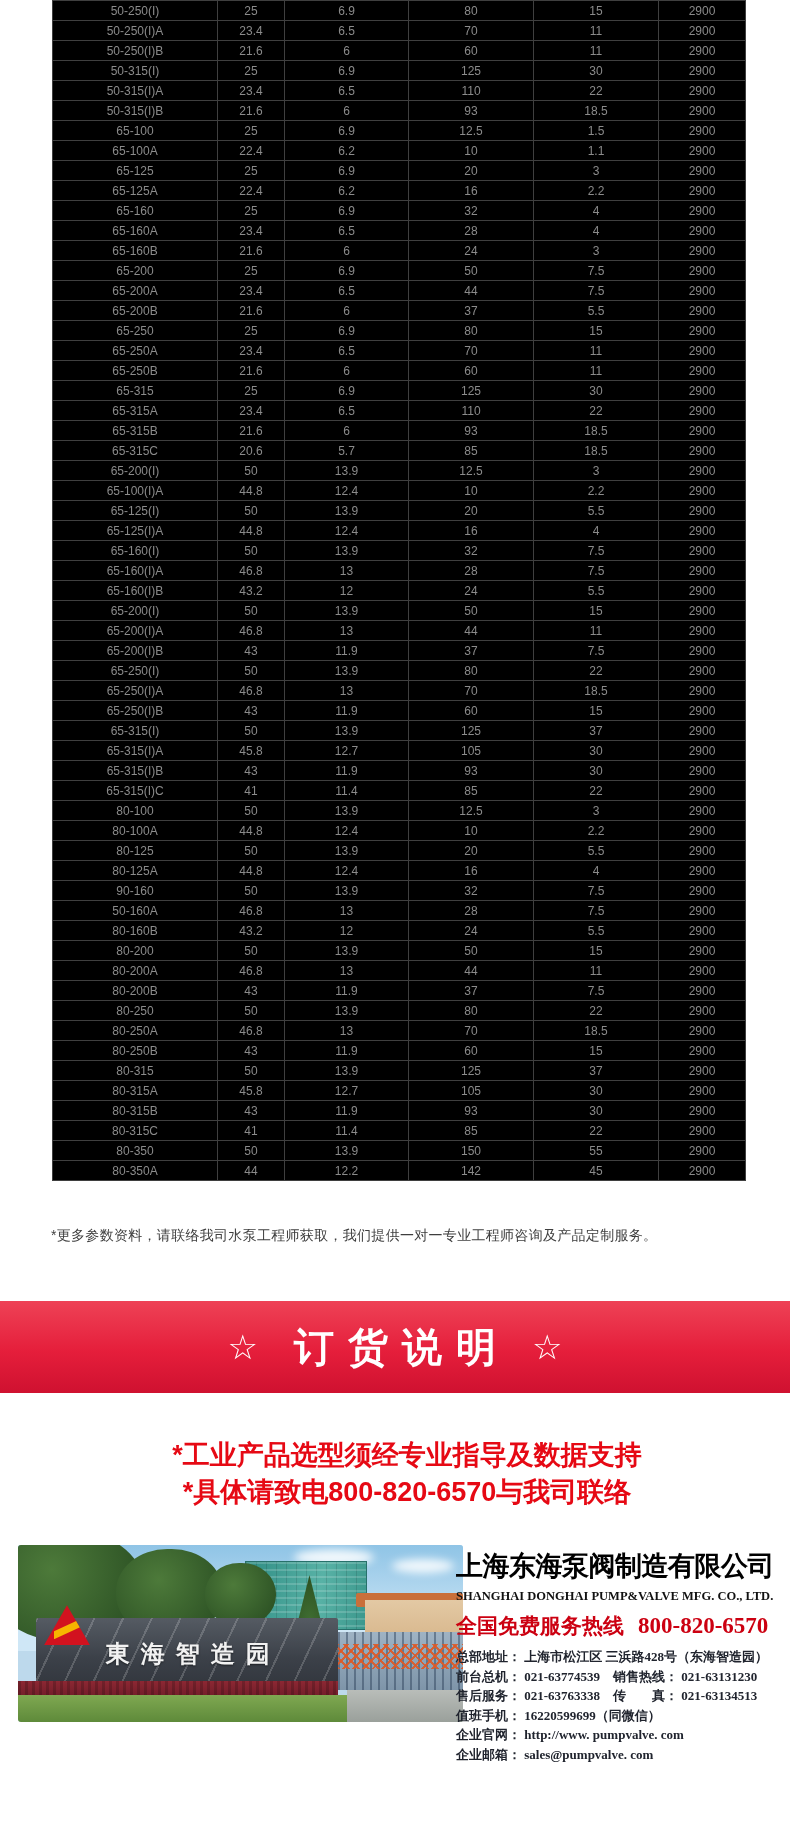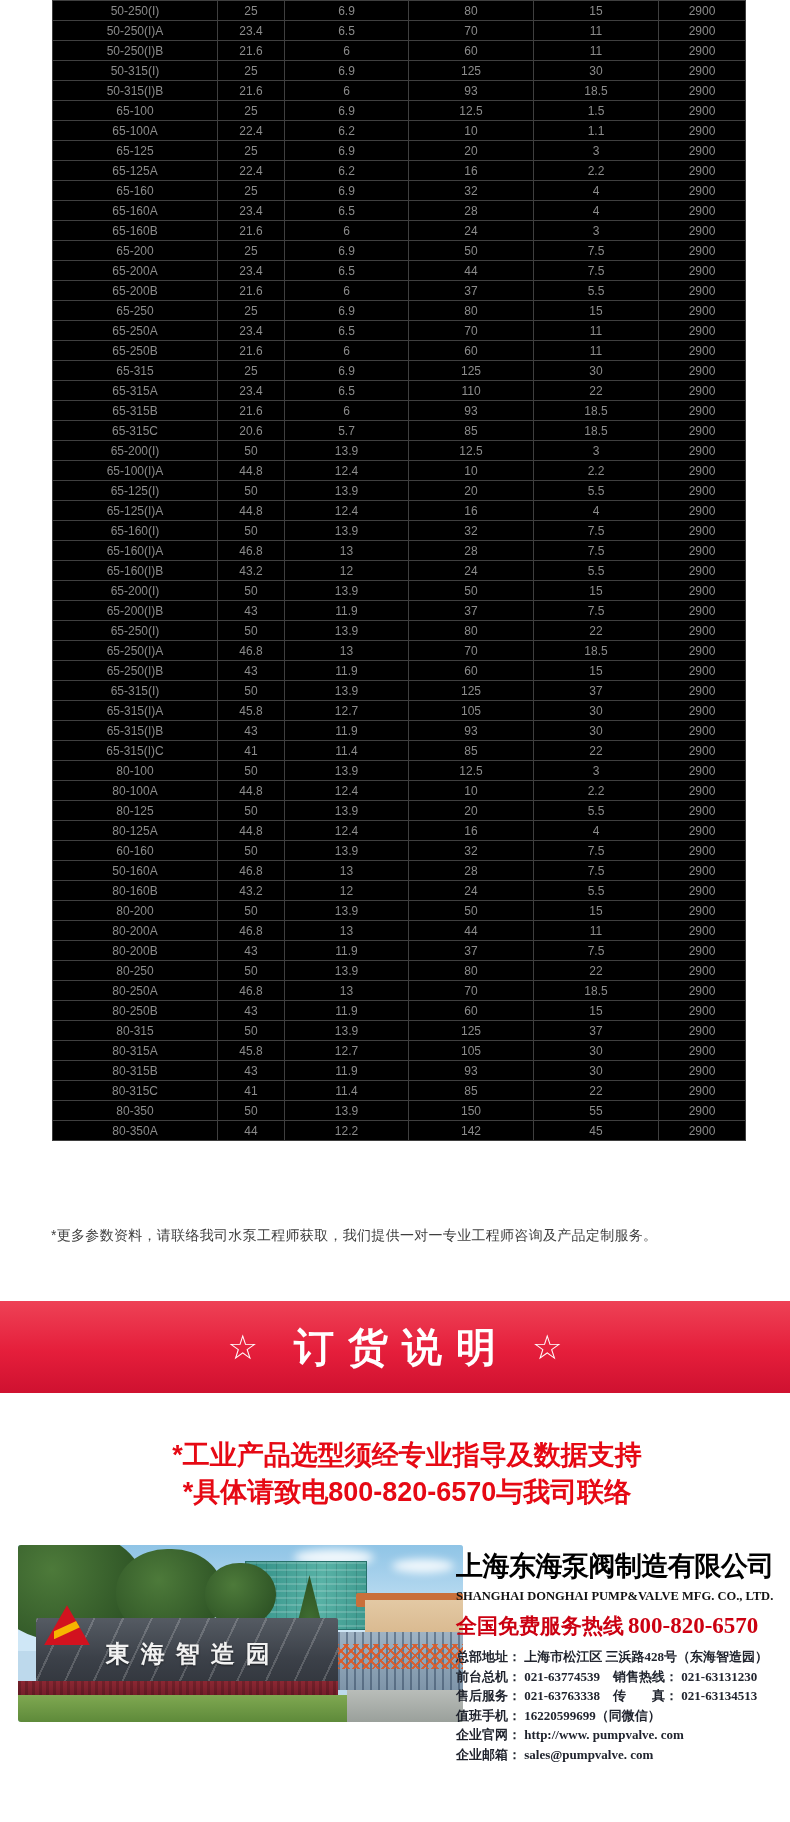--- a/index.html
+++ b/index.html
@@ -103,21 +103,21 @@
     background:linear-gradient(180deg,#7fa851,#5e8a3a);
   }
   .photo .drive{position:absolute;left:74%;top:82%;width:26%;height:18%;
     background:linear-gradient(180deg,#b9bdb9,#9aa09b);}
   .company{position:absolute;left:456px;top:1548px;width:330px;}
   .company .name-cn{font-size:27px;font-weight:900;color:#000;letter-spacing:-0.5px;white-space:nowrap;}
   .company .name-en{font-family:"Liberation Serif","DejaVu Serif",serif;font-weight:bold;
     font-size:12.5px;color:#111;margin-top:5px;white-space:nowrap;}
   .company .hotline{font-family:"Liberation Serif","DejaVu Serif",serif;font-weight:bold;
     font-size:21px;color:var(--hotline-red,#cc0011);margin-top:8px;white-space:nowrap;}
-  .company .hotline .num{font-size:23px;margin-left:4px;}
+  .company .hotline .num{font-size:23px;margin-left:14px;}
   .company .info{margin-top:7px;font-family:"Liberation Serif","DejaVu Serif",serif;
     font-weight:bold;font-size:13px;color:#20242e;line-height:19.5px;}
   .company .info div{white-space:nowrap;}
 </style>
 </head>
 <body>
 
 <table class="spec-table">
   <colgroup>
     <col style="width:165px">
@@ -154,20 +154,28 @@
       </tr>
       <tr>
         <td>50-315(I)</td>
         <td>25</td>
         <td>6.9</td>
         <td>125</td>
         <td>30</td>
         <td>2900</td>
       </tr>
       <tr>
+        <td>50-315(I)A</td>
+        <td>23.4</td>
+        <td>6.5</td>
+        <td>110</td>
+        <td>22</td>
+        <td>2900</td>
+      </tr>
+      <tr>
         <td>50-315(I)B</td>
         <td>21.6</td>
         <td>6</td>
         <td>93</td>
         <td>18.5</td>
         <td>2900</td>
       </tr>
       <tr>
         <td>65-100</td>
         <td>25</td>
@@ -362,20 +370,28 @@
       </tr>
       <tr>
         <td>65-200(I)</td>
         <td>50</td>
         <td>13.9</td>
         <td>50</td>
         <td>15</td>
         <td>2900</td>
       </tr>
       <tr>
+        <td>65-200(I)A</td>
+        <td>46.8</td>
+        <td>13</td>
+        <td>44</td>
+        <td>11</td>
+        <td>2900</td>
+      </tr>
+      <tr>
         <td>65-200(I)B</td>
         <td>43</td>
         <td>11.9</td>
         <td>37</td>
         <td>7.5</td>
         <td>2900</td>
       </tr>
       <tr>
         <td>65-250(I)</td>
         <td>50</td>
@@ -458,21 +474,21 @@
       </tr>
       <tr>
         <td>80-125A</td>
         <td>44.8</td>
         <td>12.4</td>
         <td>16</td>
         <td>4</td>
         <td>2900</td>
       </tr>
       <tr>
-        <td>60-160</td>
+        <td>90-160</td>
         <td>50</td>
         <td>13.9</td>
         <td>32</td>
         <td>7.5</td>
         <td>2900</td>
       </tr>
       <tr>
         <td>50-160A</td>
         <td>46.8</td>
         <td>13</td>

